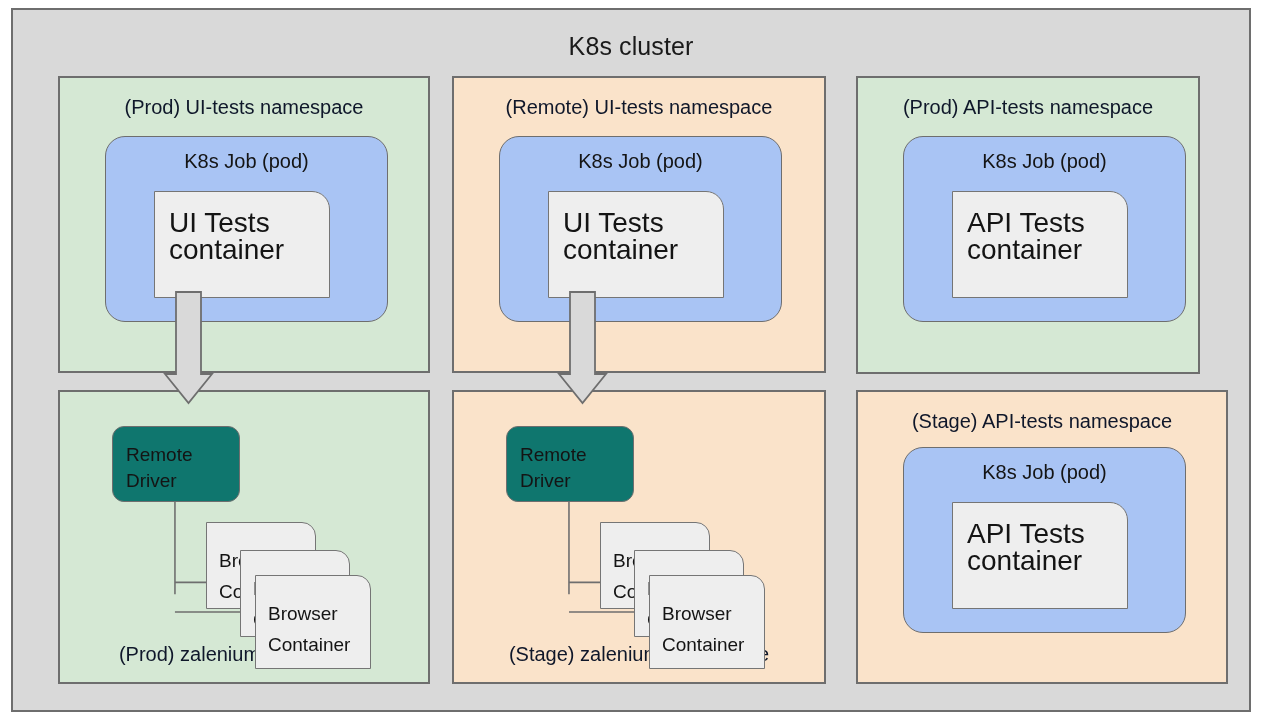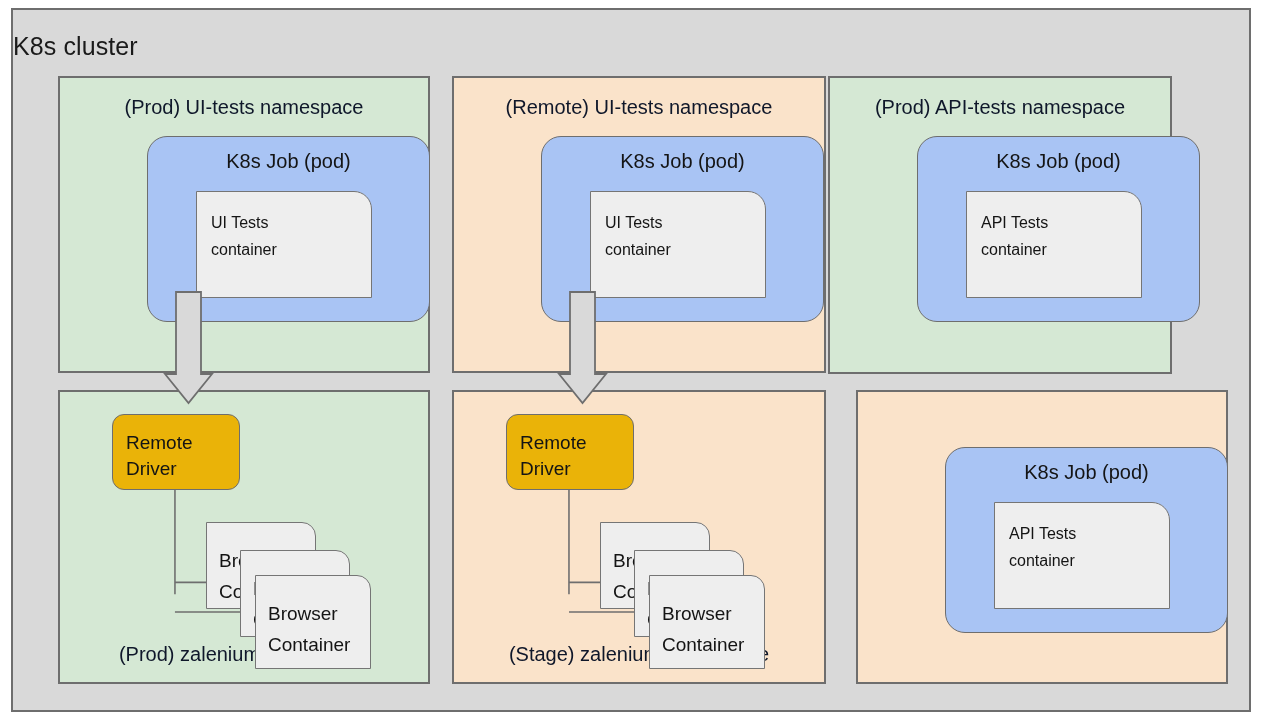--- a/index.html
+++ b/index.html
@@ -30,20 +30,21 @@
     height: 704px;
     background: #d9d9d9;
     border: 2px solid #6e6e6e;
     box-sizing: border-box;
   }
   .cluster-title {
     position: absolute;
     left: 0;
     top: 22px;
     width: 100%;
+    text-align: center;
     font-size: 25px;
     color: #1a1a1a;
     letter-spacing: 0.1px;
   }
 
   
   .ns {
     position: absolute;
     border: 2px solid #6e6e6e;
     box-sizing: border-box;
@@ -63,21 +64,20 @@
   .ns-label.top    { top: 18px; }
   .ns-label.bottom { bottom: 16px; }
 
   
   .pod {
     position: absolute;
     background: #a9c4f4;
     border: 1.6px solid #6e6e6e;
     border-radius: 20px;
     box-sizing: border-box;
-    margin-left: 42px;
   }
   .pod-title {
     position: absolute;
     left: 0;
     top: 13px;
     width: 100%;
     text-align: center;
     font-size: 20px;
     color: #141414;
     white-space: nowrap;
@@ -88,33 +88,34 @@
     position: absolute;
     background: #eeeeee;
     border: 1.6px solid #757575;
     border-radius: 0 18px 0 0;
     box-sizing: border-box;
   }
   .card-text {
     position: absolute;
     left: 14px;
     top: 17px;
-    font-size: 16px;
+    font-size: 28px;
     line-height: 27px;
     color: #141414;
     white-space: pre-line;
   }
 
   
   .driver {
     position: absolute;
-    background: #eab308;
+    background: #0f766e;
     border: 1.6px solid #6e6e6e;
     border-radius: 12px;
     box-sizing: border-box;
+    margin-top: 12px;
   }
   .driver-text {
     position: absolute;
     left: 13px;
     top: 15px;
     font-size: 19px;
     line-height: 26px;
     color: #141414;
     white-space: pre-line;
   }
@@ -177,21 +178,21 @@
 
     <div class="pod" style="left:45px; top:58px; width:283px; height:186px;">
       <div class="pod-title">K8s Job (pod)</div>
       <div class="card" style="left:48px; top:54px; width:176px; height:107px;">
         <div class="card-text">UI Tests
 container</div>
       </div>
     </div>
   </div>
 
-  <div class="ns green" style="left:828px; top:76px; width:344px; height:298px;padding-left:20px;">
+  <div class="ns green" style="left:856px; top:76px; width:344px; height:298px;padding-left:20px;">
     <div class="ns-label top">(Prod) API-tests namespace</div>
 
     <div class="pod" style="left:45px; top:58px; width:283px; height:186px;">
       <div class="pod-title">K8s Job (pod)</div>
       <div class="card" style="left:48px; top:54px; width:176px; height:107px;">
         <div class="card-text">API Tests
 container</div>
       </div>
     </div>
   </div>
@@ -250,20 +251,21 @@
       <div class="browser-text">Browser
 Container</div>
     </div>
     <div class="browser-card" style="left:195px; top:183px; width:116px; height:94px;">
       <div class="browser-text">Browser
 Container</div>
     </div>
   </div>
 
   <div class="ns orange" style="left:856px; top:390px; width:372px; height:294px;">
+    <div class="ns-label top">(Stage) API-tests namespace</div>
 
     <div class="pod" style="left:45px; top:55px; width:283px; height:186px;">
       <div class="pod-title">K8s Job (pod)</div>
       <div class="card" style="left:48px; top:54px; width:176px; height:107px;">
         <div class="card-text">API Tests
 container</div>
       </div>
     </div>
   </div>
 

